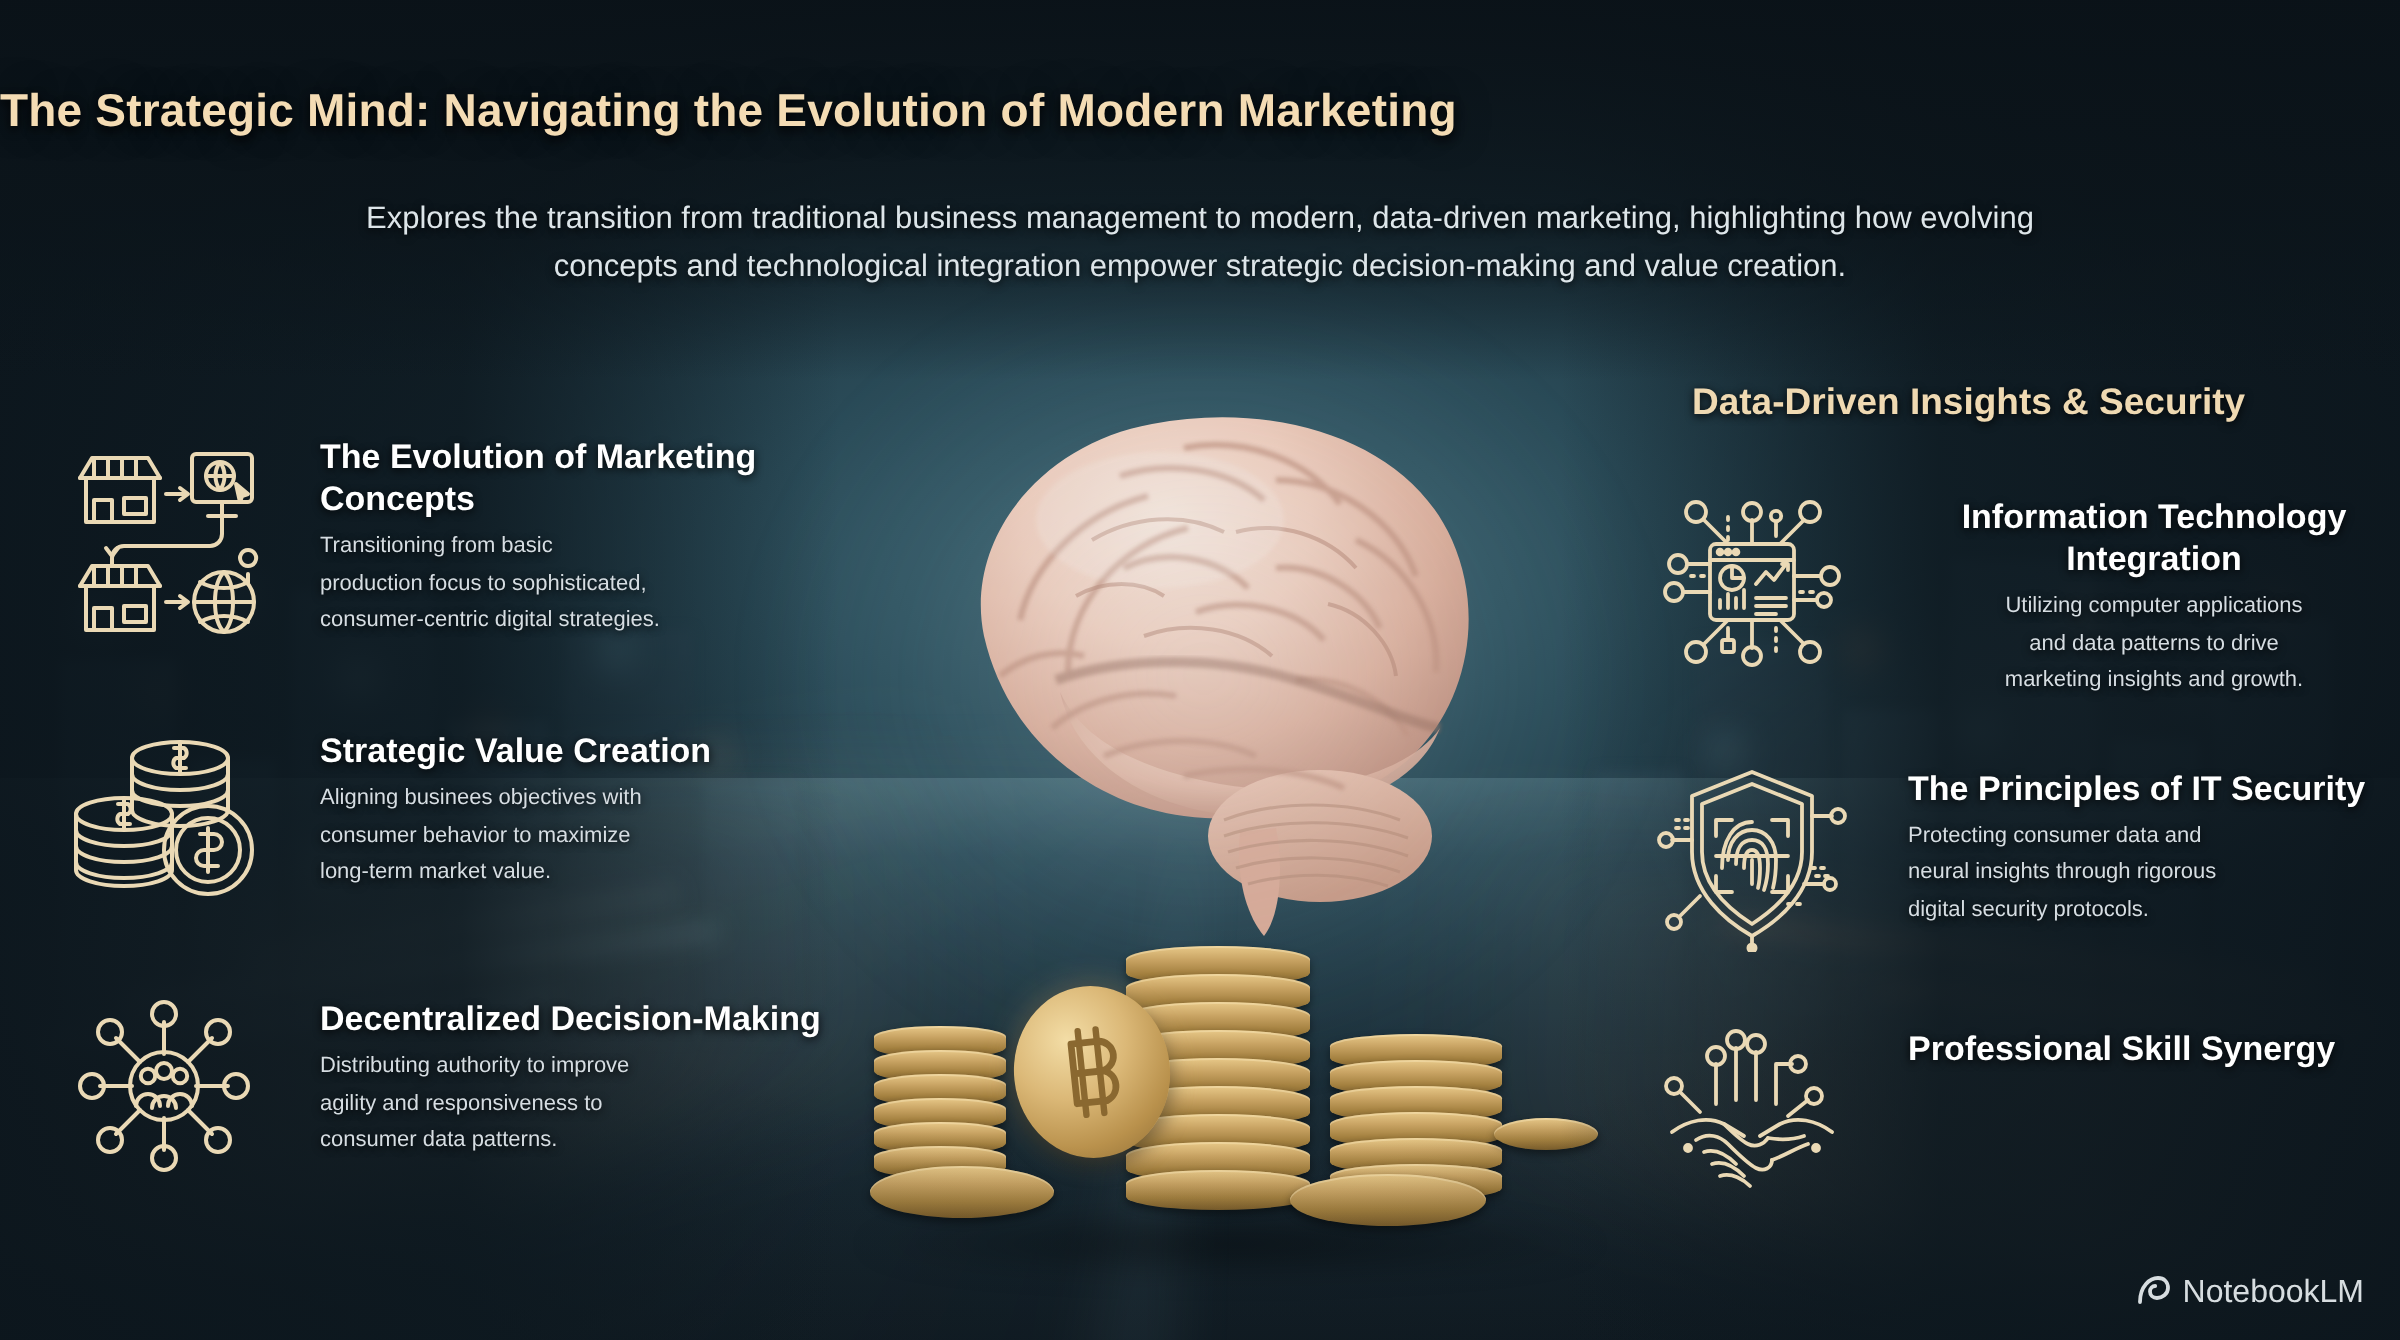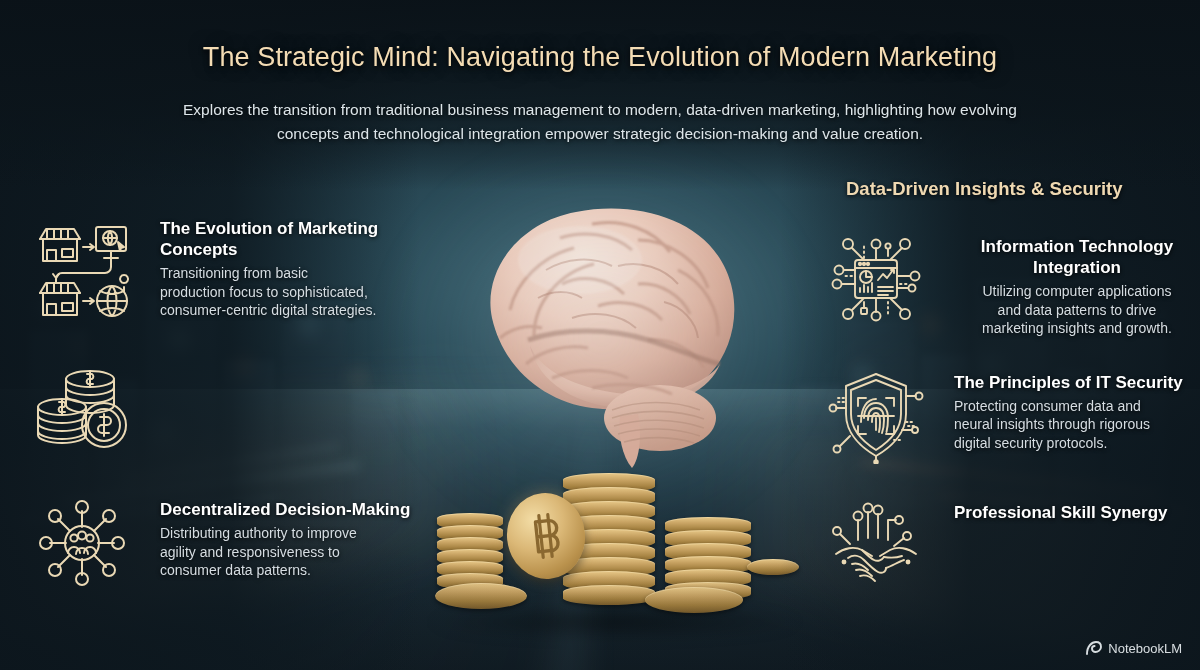--- a/index.html
+++ b/index.html
@@ -98,34 +98,34 @@
   }
   .dark-top{
     position:absolute; left:0; right:0; top:0; height:190px; pointer-events:none;
     background:linear-gradient(180deg, rgba(10,18,24,.96) 0%, rgba(11,20,26,.80) 55%, rgba(12,22,29,0) 100%);
   }
 
   
   .content{ position:absolute; inset:0; }
 
   .title{
-    position:absolute; left:0; right:0; top:42px; text-align:center;
-    font-size:27px; font-weight:normal; letter-spacing:.1px;
+    position:absolute; left:0; right:0; top:42px; text-align:left;
+    font-size:23px; font-weight:bold; letter-spacing:.1px;
     color:#f4dcb4;
     text-shadow:0 2px 5px rgba(0,0,0,.85), 0 0 16px rgba(0,0,0,.5);
   }
   .subtitle{
     position:absolute; left:150px; width:900px; top:98px; text-align:center;
     font-size:15.5px; line-height:24px; color:#dde5e9; font-weight:normal;
     text-shadow:0 1px 4px rgba(0,0,0,.9);
   }
 
   .col{ position:absolute; top:178px; width:400px; }
   .col-left{ left:34px; }
-  .col-right{ left:828px; width:372px; }
+  .col-right{ left:828px; width:372px;margin-top:12px; }
 
   .col-head{
     font-size:18.5px; font-weight:bold; color:#efd9b2; margin-bottom:10px;
     text-shadow:0 1px 4px rgba(0,0,0,.9);
   }
   .col-left .col-head{ padding-left:22px; }
   .col-right .col-head{ padding-left:18px; }
 
   .item{ position:relative; display:flex; gap:30px; }
   .col-left .item-1{ margin-top:36px; }
@@ -141,31 +141,31 @@
   }
   .col-left .item-1 .icon-box{ height:112px; }
   .icon-box svg{ display:block; }
 
   .item-body{ flex:1 1 auto; padding-top:4px; }
   .item-title{
     font-size:17px; line-height:21px; font-weight:bold; color:#ffffff;
     text-shadow:0 1px 4px rgba(0,0,0,.9); margin-bottom:4px;
   }
   .item-desc{
-    font-size:14px; line-height:18.5px; color:#d6dde2; font-weight:normal;
+    font-size:11px; line-height:18.5px; color:#d6dde2; font-weight:normal;
     text-shadow:0 1px 4px rgba(0,0,0,.9); white-space:pre-line;
   }
   .col-right .item-body{ width:250px; }
   .col-left .item-body{ width:230px; }
 
   
   .watermark{
     position:absolute; right:18px; bottom:14px;
     display:flex; align-items:flex-start; gap:6px;
-    color:#e7ecef; font-size:13px; opacity:.93;
+    color:#e7ecef; font-size:16px; opacity:.93;
   }
   .watermark svg{ display:block; }
 </style>
 </head>
 <body>
 
 <div class="infographic">
 
   <div class="bg-scene">
     <div class="bg-sky"></div>
@@ -413,20 +413,27 @@
 
             <ellipse cx="26" cy="42" rx="24" ry="8"></ellipse>
             <path d="M2 42 v28 a24 8 0 0 0 48 0 V42"></path>
             <path d="M2 50 a24 8 0 0 0 48 0 M2 58 a24 8 0 0 0 48 0 M2 66 a24 8 0 0 0 48 0"></path>
             <path d="M23 37 h5 a3 3 0 0 1 0 5 h-4 a3 3 0 0 0 0 5 h5 M26 35 v14"></path>
 
             <circle cx="68" cy="60" r="22"></circle>
             <circle cx="68" cy="60" r="16"></circle>
             <path d="M64 52 h7 a4 4 0 0 1 0 8 h-5 a4 4 0 0 0 0 8 h7 M68 49 v22"></path>
           </svg>
+        </div>
+        <div class="item-body">
+          <div class="item-title">Strategic Value
+Creation</div>
+          <div class="item-desc">Aligning businees objectives with
+consumer behavior to maximize
+long-term market value.</div>
         </div>
       </div>
 
       <div class="item item-3">
         <div class="icon-box">
           <svg width="92" height="92" viewBox="0 0 92 92" fill="none" stroke="#ead9b5" stroke-width="2" stroke-linecap="round" stroke-linejoin="round">
 
             <path d="M46 30 V14 M46 62 V78 M30 46 H14 M62 46 H78
                      M34 34 L22 22 M58 34 L70 22 M34 58 L22 70 M58 58 L70 70"></path>
 

